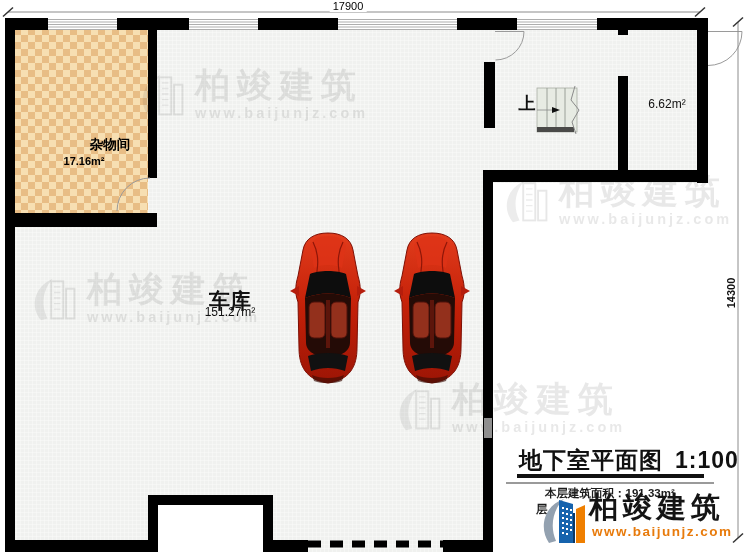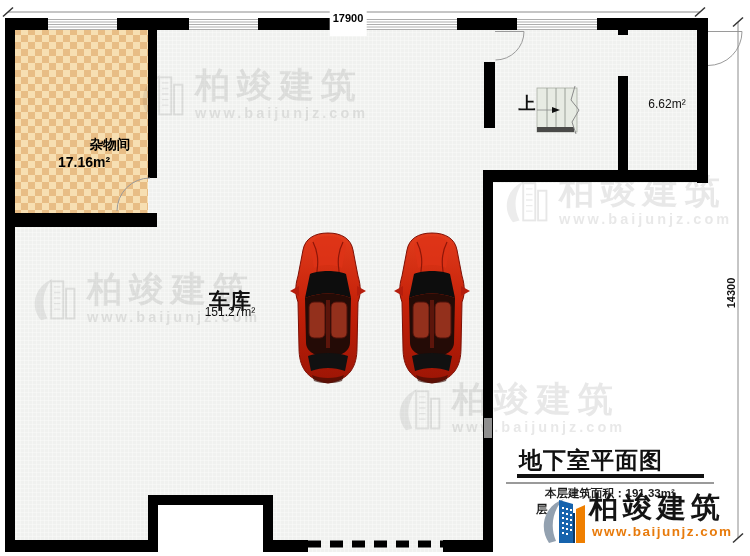--- a/index.html
+++ b/index.html
@@ -1,25 +1,25 @@
 <!DOCTYPE html>
 <html><head>
 <meta charset="utf-8">
 <style>
   html,body{margin:0;padding:0;background:#fff;}
   #canvas{position:relative;width:750px;height:556px;background:#ffffff;overflow:hidden;
           font-family:"Liberation Sans","DejaVu Sans",sans-serif;color:#111;}
   #canvas svg{position:absolute;left:0;top:0;pointer-events:none;}
   .lbl{position:absolute;white-space:nowrap;transform:translateX(-50%);text-align:center;line-height:1.1;}
   .room-name{font-size:13.5px;font-weight:bold;color:#000;padding-left:40px;}
-  .room-area{font-size:14px;font-weight:bold;color:#000;}
+  .room-area{font-size:11px;font-weight:bold;color:#000;}
   .garage-name{font-size:21px;font-weight:bold;}
   .garage-area{font-size:12px;font-weight:normal;}
   .up{font-size:17px;font-weight:bold;}
-  .dim{font-size:11px;font-weight:bold;color:#000;background:#fff;padding:12px 3px;}
+  .dim{font-size:11px;font-weight:normal;color:#000;background:#fff;padding:0 3px;}
   .dim-right{position:absolute;left:711px;top:287px;width:40px;text-align:center;
              transform:rotate(-90deg);font-size:11px;font-weight:bold;background:#fff;}
   
   .wm{position:absolute;display:flex;align-items:center;gap:7px;color:rgba(40,40,40,0.105);}
   .wm .wm-txt{display:flex;flex-direction:column;}
   .wm .wm-brand{font-size:35px;font-weight:bold;letter-spacing:7px;line-height:1;}
   .wm .wm-url{font-size:14.5px;font-weight:bold;letter-spacing:3px;margin-top:3px;}
   
   .tb-title{position:absolute;left:519px;top:445px;font-size:23px;font-weight:600;
             letter-spacing:1px;display:flex;gap:12px;align-items:baseline;}
@@ -208,20 +208,21 @@
 
   <div class="lbl garage-name" style="left:230px;top:289px;z-index:4">车库</div>
   <div class="lbl garage-area" style="left:230px;top:306px;z-index:4">151.27m²</div>
 
   <div class="lbl garage-area" style="left:667px;top:98px;z-index:4">6.62m²</div>
 
   <div class="lbl up" style="left:527px;top:95px;z-index:4">上</div>
 
   <div class="tb-title" style="z-index:5">
     <span>地下室平面图</span>
+    <span>1:100</span>
   </div>
   <div class="tb-u1" style="z-index:5"></div>
   <div class="tb-u2" style="z-index:5"></div>
   <div class="tb-note" style="z-index:5">本层建筑面积：191.33m²</div>
   <div class="tb-frag" style="left:536px;top:502px;z-index:5">层</div>
   <div class="tb-frag" style="left:561px;top:503px;z-index:5">2.</div>
 
   <svg width="50" height="52" viewBox="0 0 50 52" style="left:537px;top:493px;z-index:6">
     <path d="M12,50 C2,36 6,13 27,6 C17,15 12,32 19,48 Z" fill="#93a1b0"></path>
     <path d="M22,7 L36,11 L36,50 L22,50 Z" fill="#1663ad"></path>

